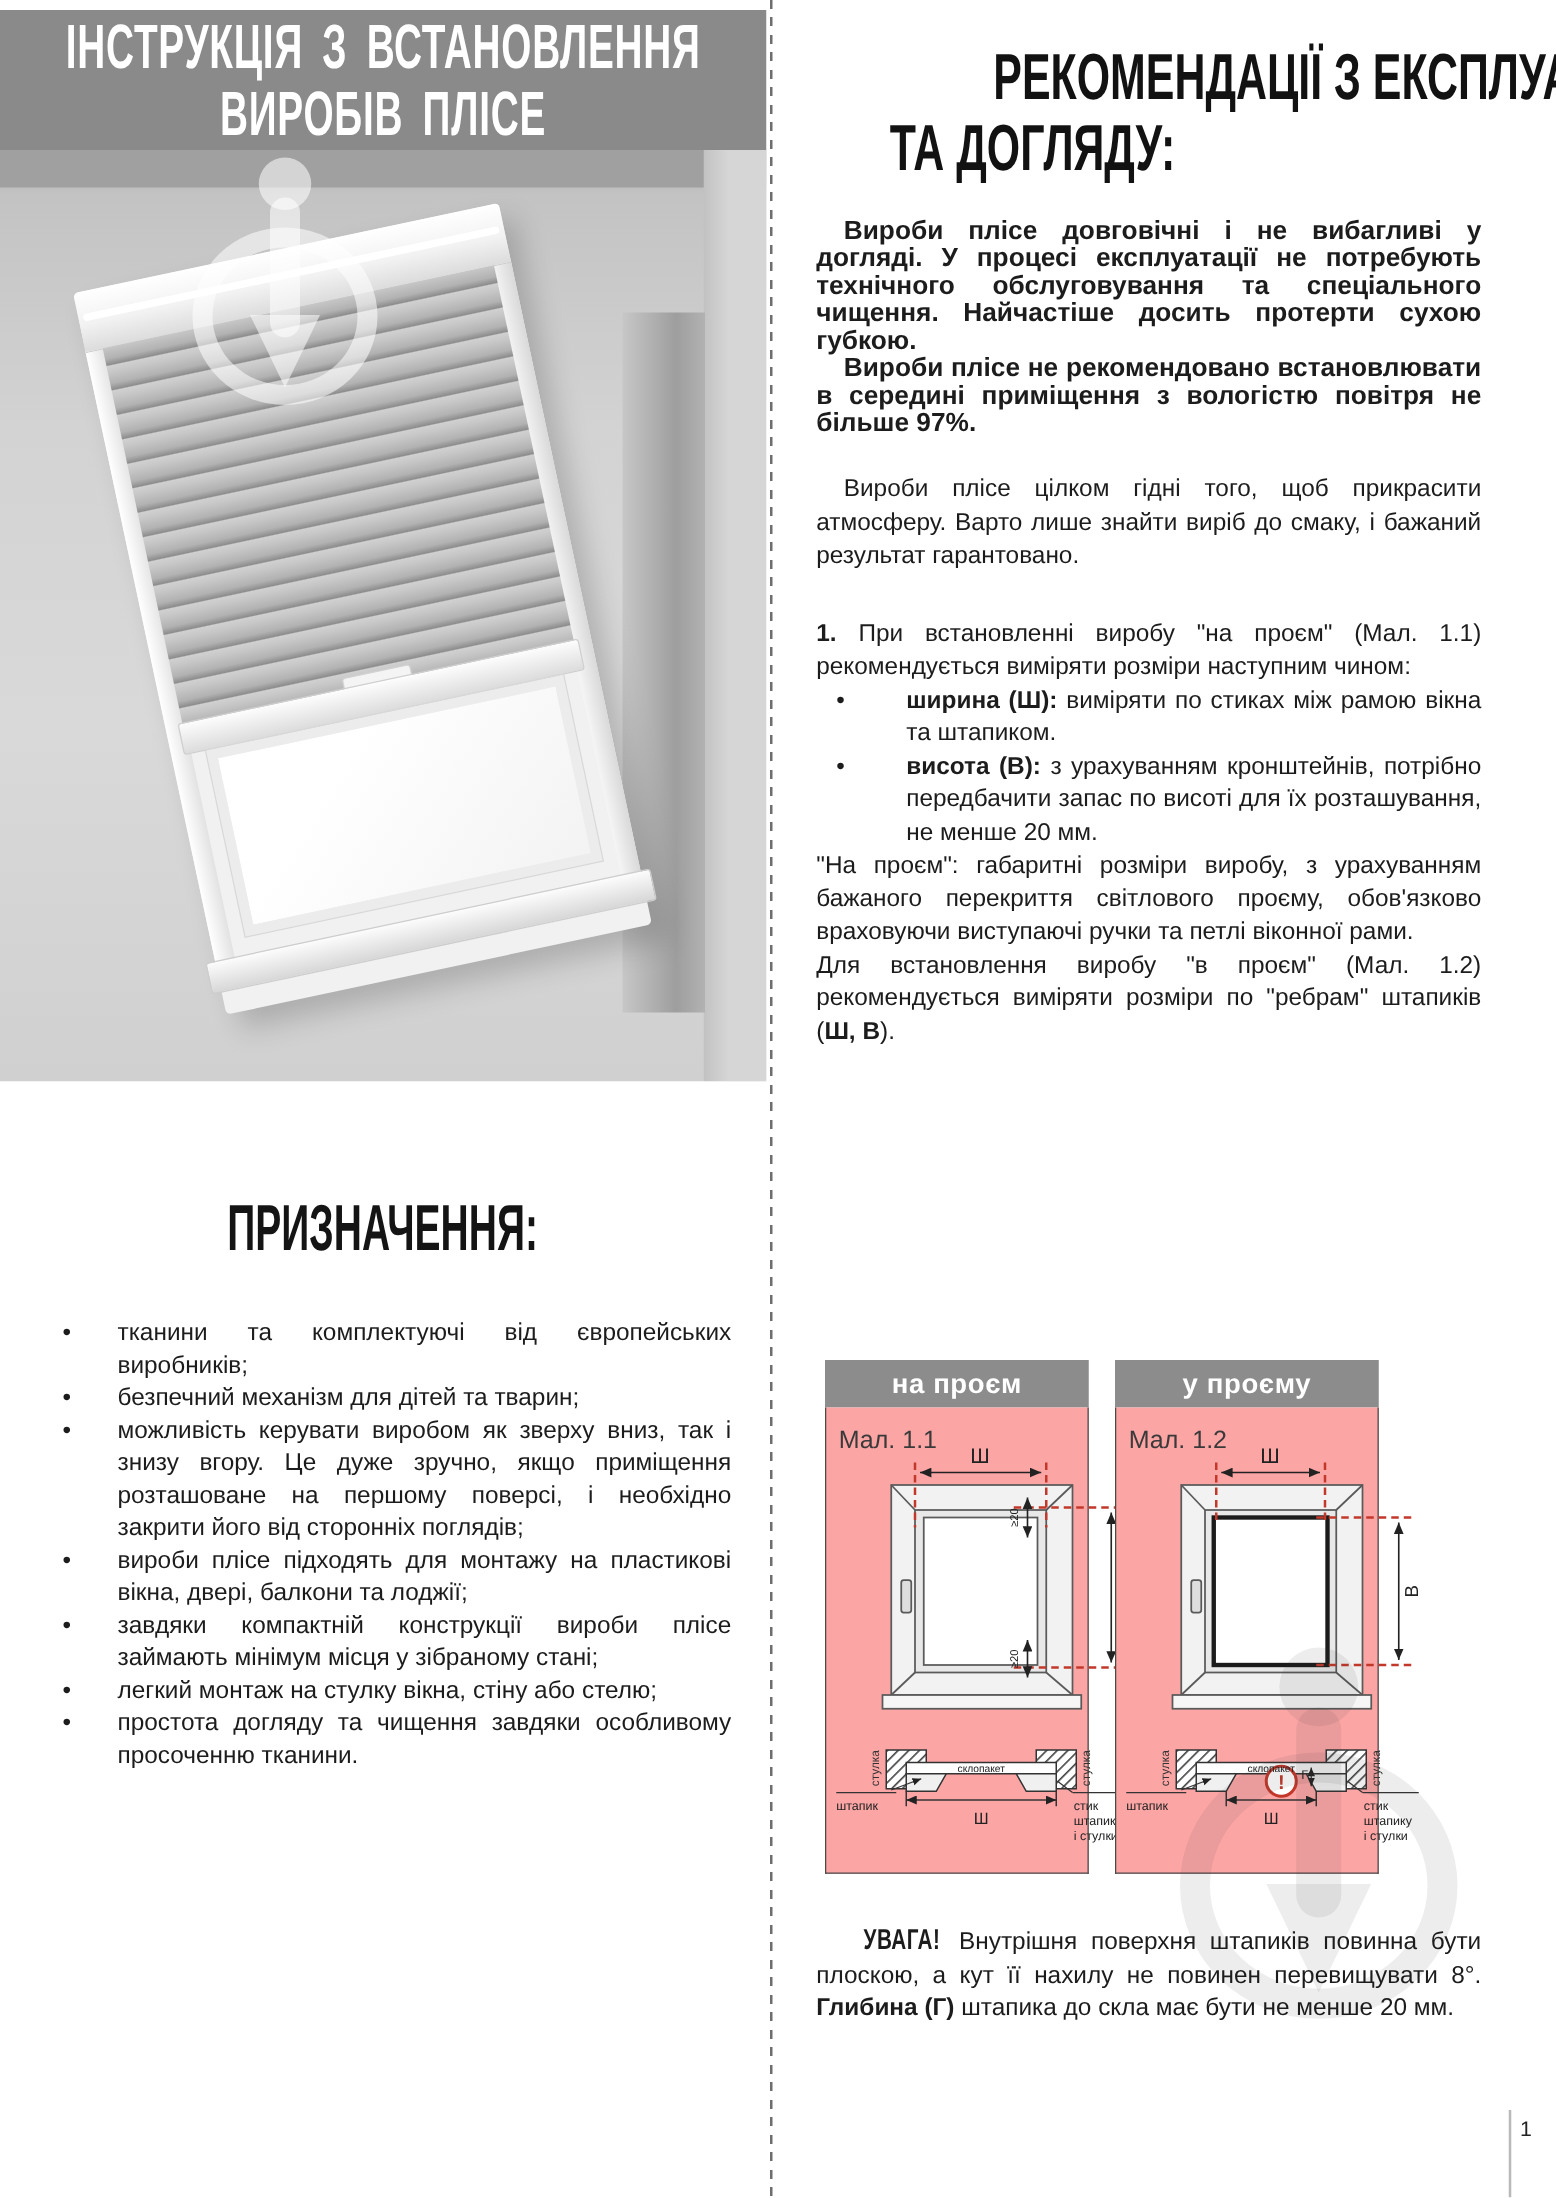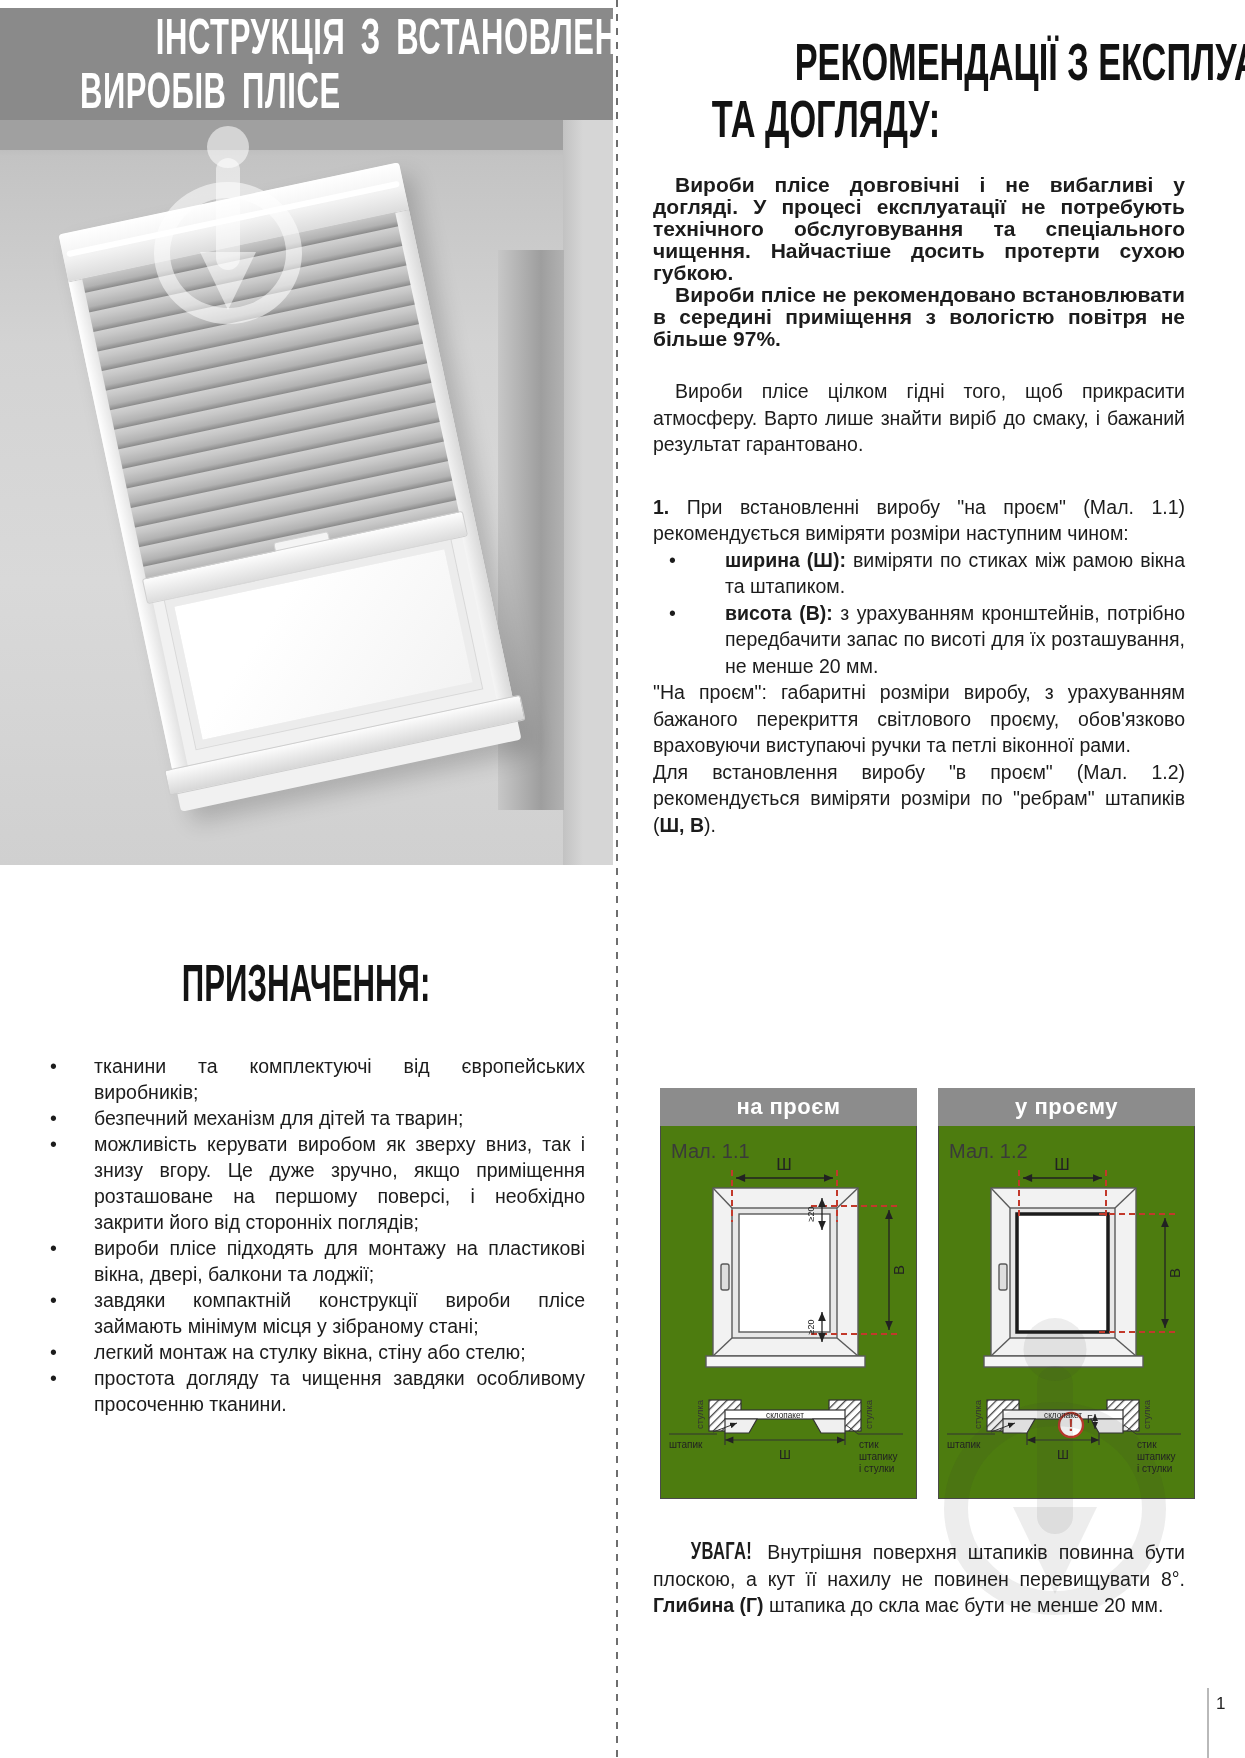--- a/index.html
+++ b/index.html
@@ -16,21 +16,21 @@
   p{margin:0;}
   
   .divider{
     position:absolute;left:616px;top:0;width:2px;height:1758px;
     background:repeating-linear-gradient(180deg,#6e6e6e 0 7px,transparent 7px 14px);
   }
   
   .left-col{position:absolute;left:0;top:0;width:613px;height:1758px;}
   .band{
     position:absolute;left:0;top:8px;width:613px;height:112px;
-    background:#8a8a8a;display:flex;flex-direction:column;align-items:flex-start;justify-content:center;
+    background:#8a8a8a;display:flex;flex-direction:column;align-items:center;justify-content:center;
   }
   .band .cond{transform:scaleX(0.62);color:#ffffff;font-size:50px;line-height:54px;letter-spacing:1px;word-spacing:10px;}
   .photo{
     position:absolute;left:0;top:120px;width:613px;height:745px;overflow:hidden;
     background:linear-gradient(180deg,#a8a8a8 0,#c3c3c3 36px,#d3d3d3 30%,#d9d9d9 62%,#d0d0d0 100%);
   }
   .photo .wall-top{position:absolute;left:0;top:0;width:100%;height:30px;background:#a0a0a0;}
   .photo .reveal{position:absolute;left:498px;top:130px;width:66px;height:560px;
     background:linear-gradient(90deg,#c7c7c7,#9e9e9e 65%,#b2b2b2);}
   .photo .far-wall{position:absolute;right:0;top:0;width:50px;height:100%;background:linear-gradient(90deg,#c2c2c2,#d6d6d6 40%);}
@@ -82,24 +82,24 @@
   .care3{font-size:19.5px;line-height:26.5px;text-indent:22px;margin-top:28px;}
   .h-size{display:flex;justify-content:center;margin-top:32px;}
   .h-size .cond{transform:scaleX(0.60);font-size:52px;color:#121212;}
   .step1{margin-top:36px;font-size:19.5px;line-height:26.5px;}
   .rlist{list-style:none;margin:0;padding:0;font-size:19.5px;line-height:26.5px;}
   .rlist li{position:relative;padding-left:72px;}
   .rlist .dot{position:absolute;left:16px;top:0;}
   .pnap,.pvp{font-size:19.5px;line-height:26.5px;}
   
   .diagrams{position:absolute;left:660px;top:1088px;width:545px;display:flex;gap:21px;z-index:1;}
-  .dbox{width:257px;}
+  .dbox{width:211px;}
   .dhead{height:38px;background:#8c8c8c;color:#ffffff;display:flex;align-items:center;justify-content:center;
     font-weight:700;font-size:22px;letter-spacing:0.5px;}
-  .dbody{height:372px;border:1.5px solid #4a4a4a;border-top:none;background:#4d7c0f;}
+  .dbody{height:372px;border:1.5px solid #4a4a4a;border-top:none;background:#fca5a5;}
   .dbody svg{display:block;}
   
   .attn{position:absolute;left:653px;top:1538px;width:532px;font-size:19.5px;line-height:26.5px;z-index:6;text-indent:22px;}
   .attn-label{display:inline-block;transform:scaleX(0.72);transform-origin:0 50%;font-weight:800;font-size:23px;
     margin-right:-26px;letter-spacing:0.5px;}
   
   .pn-line{position:absolute;left:1207px;top:1688px;width:2px;height:70px;background:#b9b9b9;}
   .page-num{position:absolute;left:1216px;top:1694px;font-size:17px;color:#222;}
 </style>
 </head>

